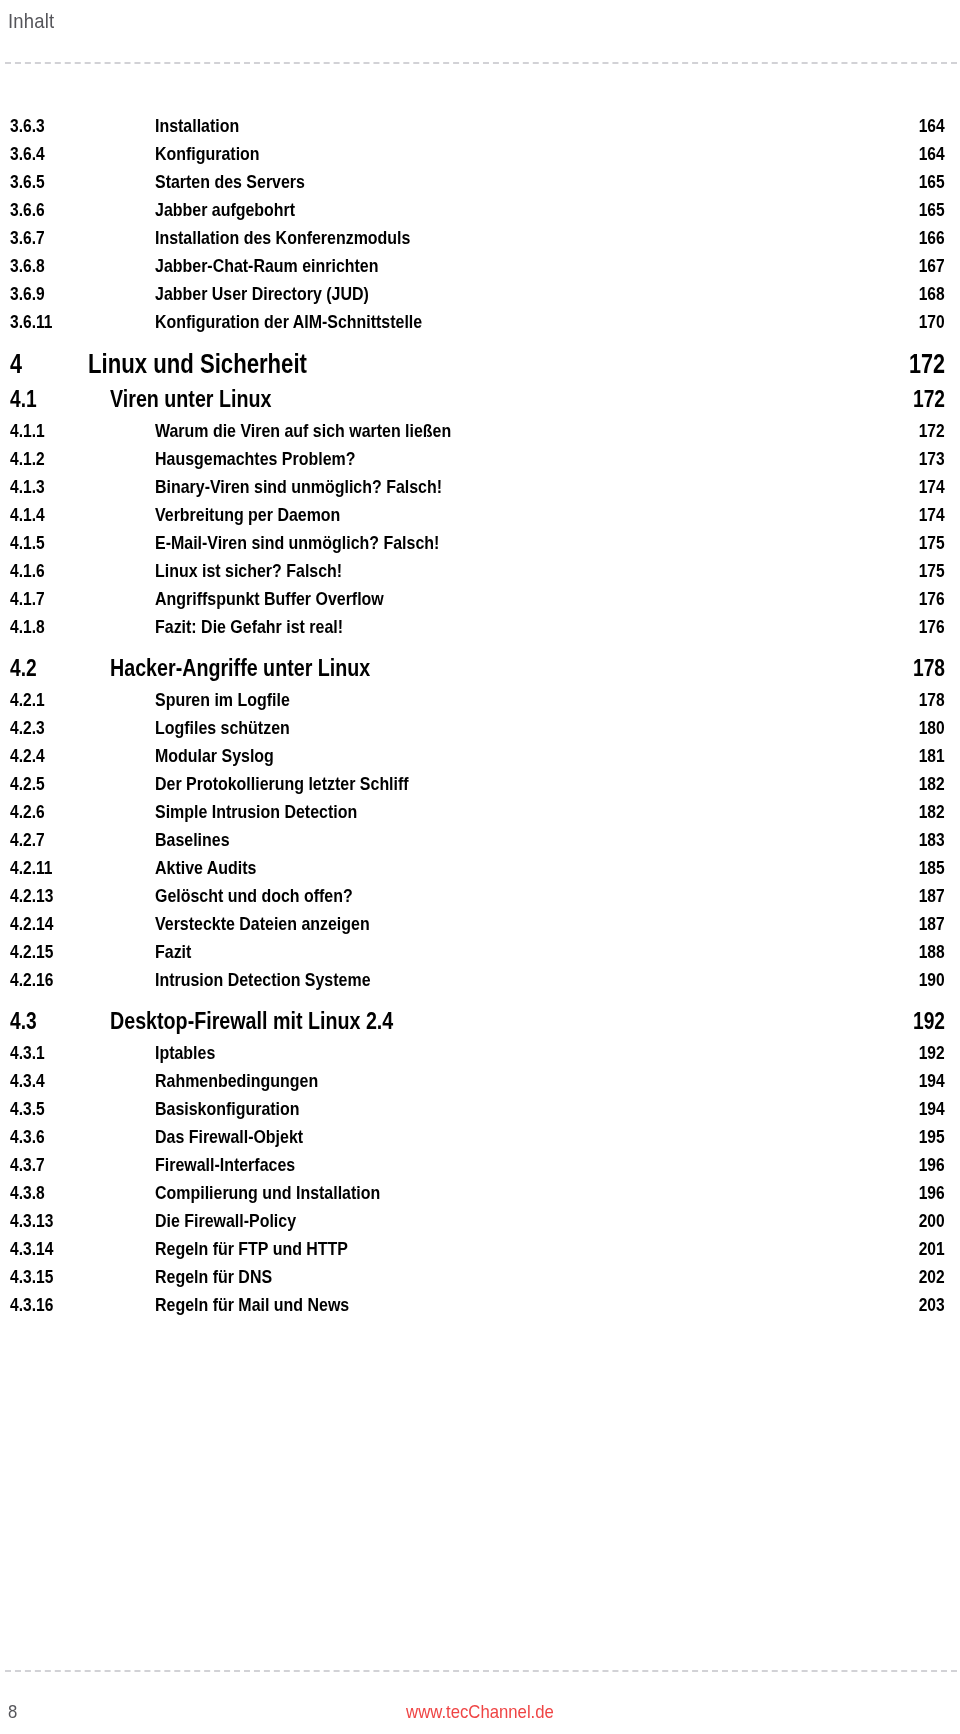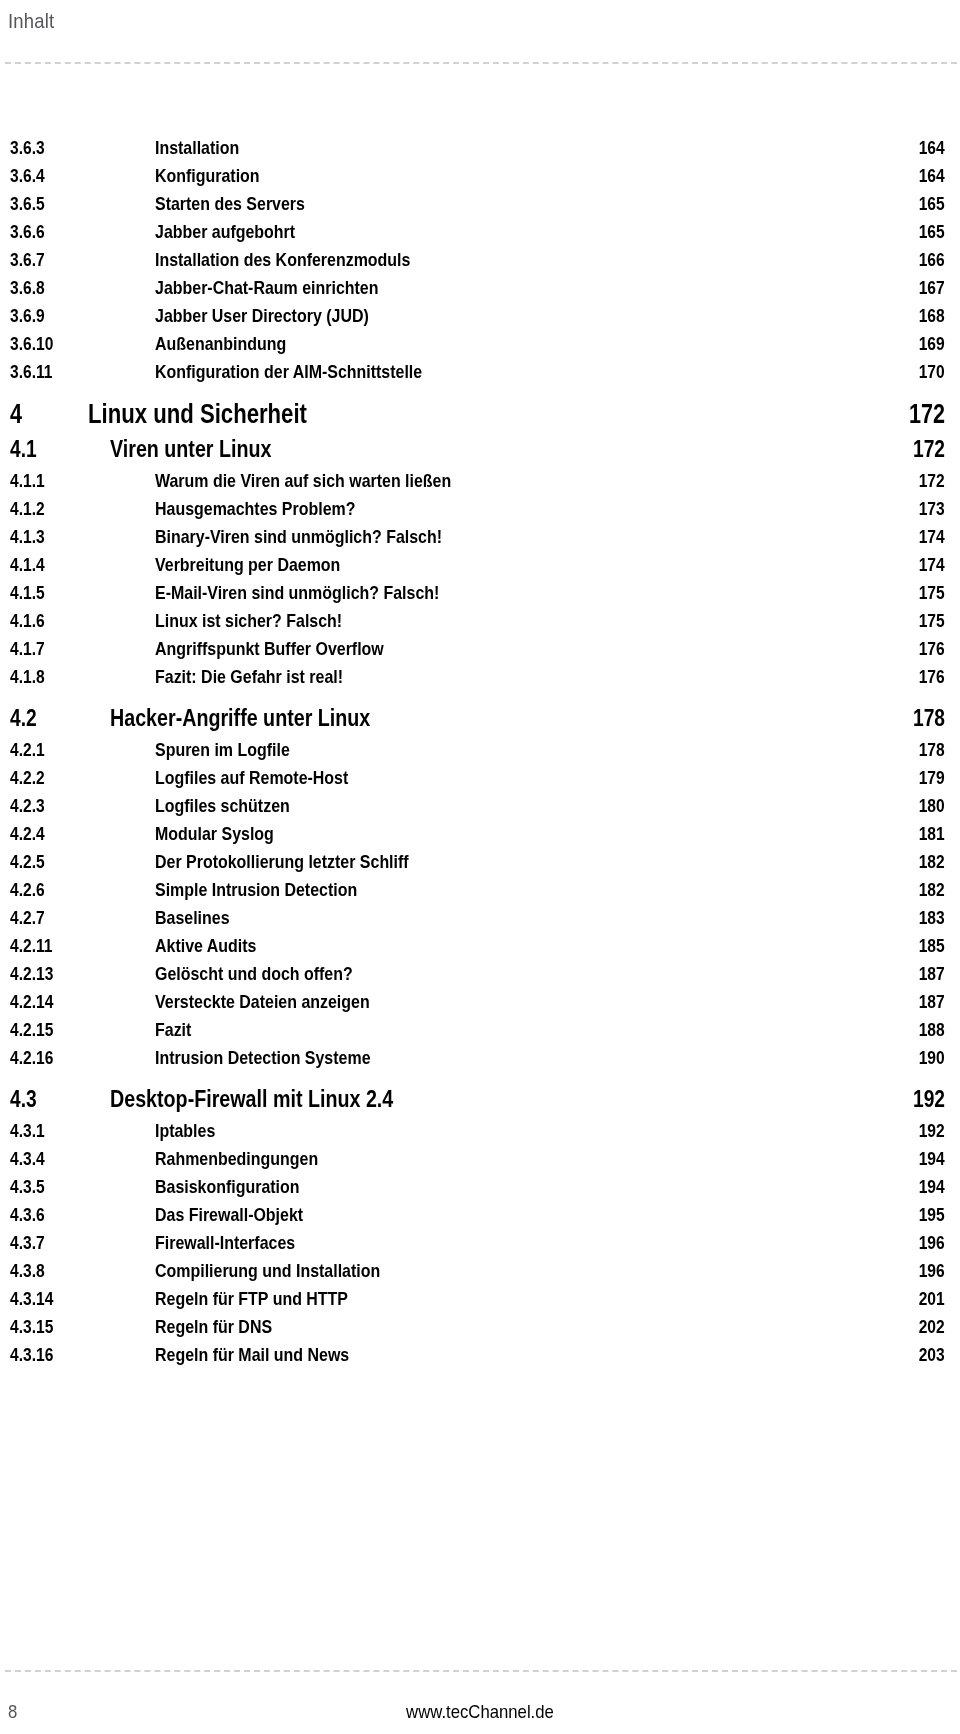--- a/index.html
+++ b/index.html
@@ -38,21 +38,21 @@
     height: 0;
     border-top: 2px dashed #d2d2d6;
   }
   #header-rule { top: 62px; }
   #footer-rule { top: 1670px; }
 
   
   #toc {
     position: absolute;
     left: 0;
-    top: 136px;
+    top: 114px;
     width: 812px;
   }
 
   .toc-row {
     position: relative;
     height: 28px;
     width: 960px;
   }
 
   .toc-row .num,
@@ -161,21 +161,21 @@
     transform-origin: left center;
   }
   #footer-site {
     position: absolute;
     left: 0;
     right: 0;
     top: 1700px;
     text-align: center;
     font-size: 19px;
     line-height: 24px;
-    color: #000000;
+    color: #ef4444;
     font-weight: 400;
   }
   #footer-site span {
     display: inline-block;
     transform: scaleX(0.88);
   }
 </style>
 </head>
 <body>
 
@@ -211,25 +211,20 @@
     </div>
     <div class="toc-row lvl-sub">
       <span class="num">3.6.8</span>
       <span class="title">Jabber-Chat-Raum einrichten</span>
       <span class="page">167</span>
     </div>
     <div class="toc-row lvl-sub">
       <span class="num">3.6.9</span>
       <span class="title">Jabber User Directory (JUD)</span>
       <span class="page">168</span>
-    </div>
-    <div class="toc-row lvl-sub">
-      <span class="num">3.6.10</span>
-      <span class="title">Außenanbindung</span>
-      <span class="page">169</span>
     </div>
     <div class="toc-row lvl-sub">
       <span class="num">3.6.11</span>
       <span class="title">Konfiguration der AIM-Schnittstelle</span>
       <span class="page">170</span>
     </div>
     <div class="toc-row lvl-chap gap-before">
       <span class="num">4</span>
       <span class="title">Linux und Sicherheit</span>
       <span class="page">172</span>
@@ -283,25 +278,20 @@
       <span class="num">4.2</span>
       <span class="title">Hacker-Angriffe unter Linux</span>
       <span class="page">178</span>
     </div>
     <div class="toc-row lvl-sub">
       <span class="num">4.2.1</span>
       <span class="title">Spuren im Logfile</span>
       <span class="page">178</span>
     </div>
     <div class="toc-row lvl-sub">
-      <span class="num">4.2.2</span>
-      <span class="title">Logfiles auf Remote-Host</span>
-      <span class="page">179</span>
-    </div>
-    <div class="toc-row lvl-sub">
       <span class="num">4.2.3</span>
       <span class="title">Logfiles schützen</span>
       <span class="page">180</span>
     </div>
     <div class="toc-row lvl-sub">
       <span class="num">4.2.4</span>
       <span class="title">Modular Syslog</span>
       <span class="page">181</span>
     </div>
     <div class="toc-row lvl-sub">
@@ -373,20 +363,25 @@
       <span class="num">4.3.7</span>
       <span class="title">Firewall-Interfaces</span>
       <span class="page">196</span>
     </div>
     <div class="toc-row lvl-sub">
       <span class="num">4.3.8</span>
       <span class="title">Compilierung und Installation</span>
       <span class="page">196</span>
     </div>
     <div class="toc-row lvl-sub">
+      <span class="num">4.3.13</span>
+      <span class="title">Die Firewall-Policy</span>
+      <span class="page">200</span>
+    </div>
+    <div class="toc-row lvl-sub">
       <span class="num">4.3.14</span>
       <span class="title">Regeln für FTP und HTTP</span>
       <span class="page">201</span>
     </div>
     <div class="toc-row lvl-sub">
       <span class="num">4.3.15</span>
       <span class="title">Regeln für DNS</span>
       <span class="page">202</span>
     </div>
     <div class="toc-row lvl-sub">

